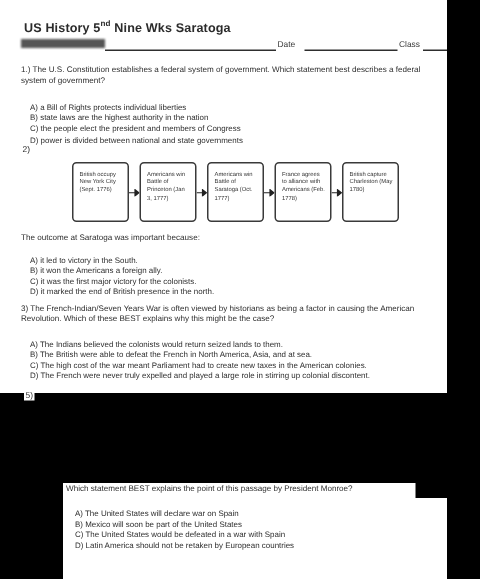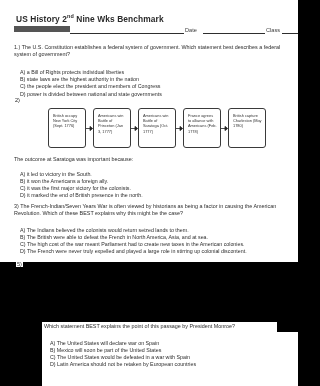--- a/index.html
+++ b/index.html
@@ -59,21 +59,21 @@
 </style>
 </head>
 <body>
 
 <div class="page">
 
   <div class="paper-top"></div>
   <div class="paper-bot2"></div>
   <div class="paper-bot"></div>
 
-  <div class="title"><span>US History 2</span><sup>nd</sup><span> Nine Wks Benchmark</span></div>
+  <div class="title"><span>US History 5</span><sup>nd</sup><span> Nine Wks Saratoga</span></div>
 
   <div class="idline">
     <div class="redact"></div>
     <div class="rule r1"></div>
     <div class="lbl lbl-date">Date</div>
     <div class="rule r2"></div>
     <div class="lbl lbl-class">Class</div>
     <div class="rule r3"></div>
   </div>
 

